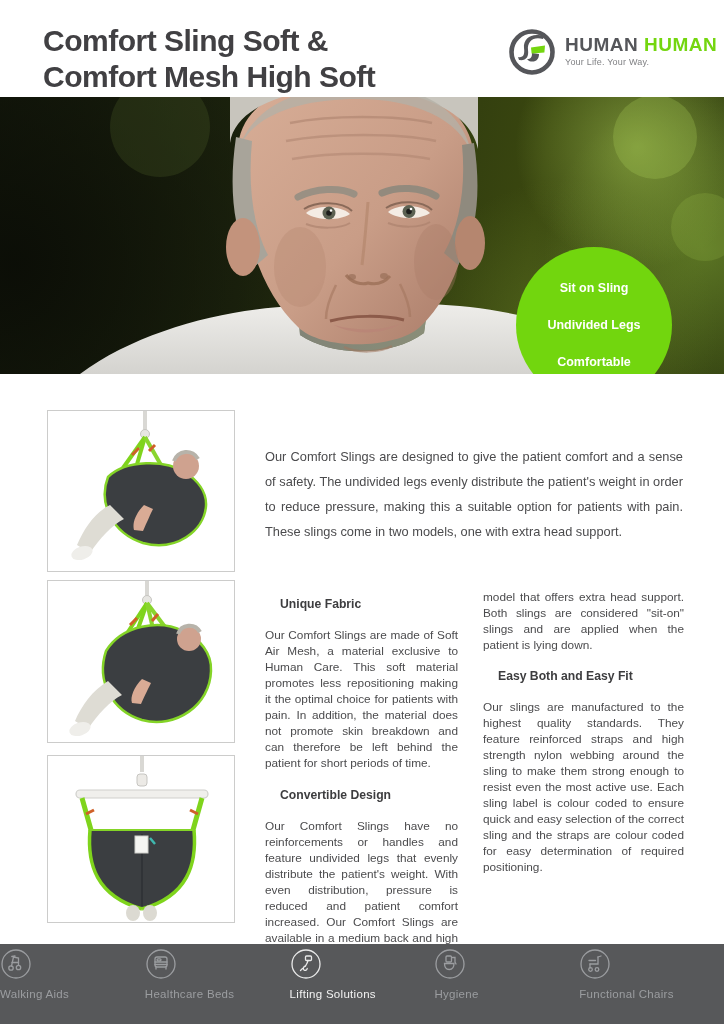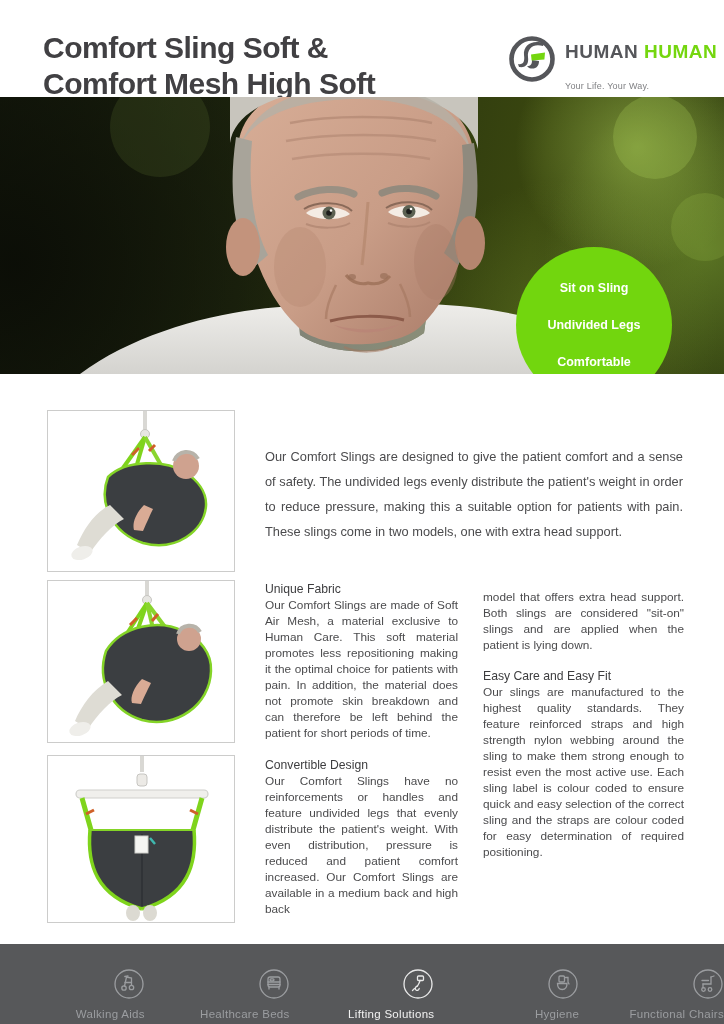--- a/index.html
+++ b/index.html
@@ -1,28 +1,28 @@
 <!DOCTYPE html>
 <html><head>
 <meta charset="utf-8">
 <style>
   html,body{margin:0;padding:0;background:#fff;}
   .page{position:relative;width:724px;height:1024px;background:#fff;overflow:hidden;
         font-family:"Liberation Sans",sans-serif;color:#4b4b4d;}
 
   
-  .header{position:absolute;left:0;top:8px;width:724px;height:97px;background:#fff;}
+  .header{position:absolute;left:0;top:1px;width:724px;height:97px;background:#fff;}
   .doc-title{position:absolute;left:43px;top:22px;font-size:30px;line-height:36px;
              font-weight:700;color:#414043;letter-spacing:-0.5px;}
   .logo{position:absolute;left:508px;top:27px;display:flex;align-items:flex-start;}
   .logo-mark{width:48px;height:48px;}
   .logo-text{margin-left:9px;padding-top:7px;}
   .logo-brand{font-size:19px;font-weight:700;letter-spacing:0.5px;color:#55565a;line-height:19px;}
   .logo-brand .accent{color:#74d60f;}
-  .logo-tagline{font-size:9px;color:#808184;margin-top:20px;letter-spacing:0.2px;}
+  .logo-tagline{font-size:9px;color:#808184;margin-top:3px;letter-spacing:0.2px;}
 
   
   .hero{position:absolute;left:0;top:97px;width:724px;height:277px;overflow:hidden;
     background:
       radial-gradient(circle at 88% 18%, rgba(168,201,84,.55), rgba(168,201,84,0) 18%),
       radial-gradient(circle at 97% 55%, rgba(140,180,60,.45), rgba(140,180,60,0) 22%),
       radial-gradient(circle at 78% 85%, rgba(120,150,50,.35), rgba(120,150,50,0) 25%),
       radial-gradient(circle at 2% 60%, rgba(10,12,6,.9), rgba(10,12,6,0) 55%),
       linear-gradient(100deg,#171d0d 0%,#232c10 35%,#3a470f 72%,#313f10 100%);}
   .hero svg{position:absolute;left:0;top:0;}
@@ -37,31 +37,31 @@
   .thumb-1{top:410px;height:162px;}
   .thumb-2{top:580px;height:163px;}
   .thumb-3{top:755px;height:168px;}
 
   
   .intro{position:absolute;left:265px;top:431px;width:418px;font-size:12.8px;
          line-height:25px;text-align:justify;color:#4b4b4d;}
   .col{position:absolute;font-size:11.8px;line-height:16px;text-align:justify;color:#4b4b4d;}
   .col-left{left:265px;top:581px;width:193px;}
   .col-right{left:483px;top:589px;width:201px;}
-  .col h3{margin:0;font-size:12.2px;line-height:16px;font-weight:400;color:#3d3d3f;}
+  .col h3{margin:15px;font-size:12.2px;line-height:16px;font-weight:700;color:#3d3d3f;}
   .col p{margin:0 0 0 0;}
   .col .block{margin-bottom:10px;}
   .col-left .block-2{margin-top:16px;}
   .col-right .block-2{margin-top:15px;}
 
   
   .footer{position:absolute;left:0;top:944px;width:724px;height:80px;background:#57585a;
           display:flex;}
-  .footer-item{flex:1;display:flex;flex-direction:column;align-items:flex-end;
-               padding-top:24px;cursor:pointer;}
+  .footer-item{flex:1;display:flex;flex-direction:column;align-items:flex-start;
+               padding-top:4px;cursor:pointer;}
   .footer-item .label{margin-top:8px;font-size:11.5px;color:#9b9da0;letter-spacing:0.3px;}
   .footer-item.active .label{color:#f2f2f2;font-weight:400;}
   .footer-item svg{display:block;}
   .footer-item .glyph{stroke:#9b9da0;}
   .footer-item.active .glyph{stroke:#e9e9e9;}
 </style>
 </head>
 <body>
 
 <div class="page">
@@ -235,21 +235,21 @@
       <h3>Convertible Design</h3>
       <p>Our Comfort Slings have no reinforcements or handles and feature undivided legs that evenly distribute the patient's weight. With even distribution, pressure is reduced and patient comfort increased. Our Comfort Slings are available in a medium back and high back</p>
     </div>
   </div>
 
   <div class="col col-right">
     <div class="block">
       <p>model that offers extra head support. Both slings are considered "sit-on" slings and are applied when the patient is lying down.</p>
     </div>
     <div class="block block-2">
-      <h3>Easy Care and Easy Fit</h3>
+      <h3>Easy Both and Easy Fit</h3>
       <p>Our slings are manufactured to the highest quality standards. They feature reinforced straps and high strength nylon webbing around the sling to make them strong enough to resist even the most active use. Each sling label is colour coded to ensure quick and easy selection of the correct sling and the straps are colour coded for easy determination of required positioning.</p>
     </div>
   </div>
 
   <div class="footer">
 
     <div class="footer-item">
       <svg width="32" height="32" viewBox="0 0 32 32">
         <g class="glyph" fill="none" stroke-width="1.3" stroke-linecap="round">
           <circle cx="16" cy="16" r="14"></circle>

